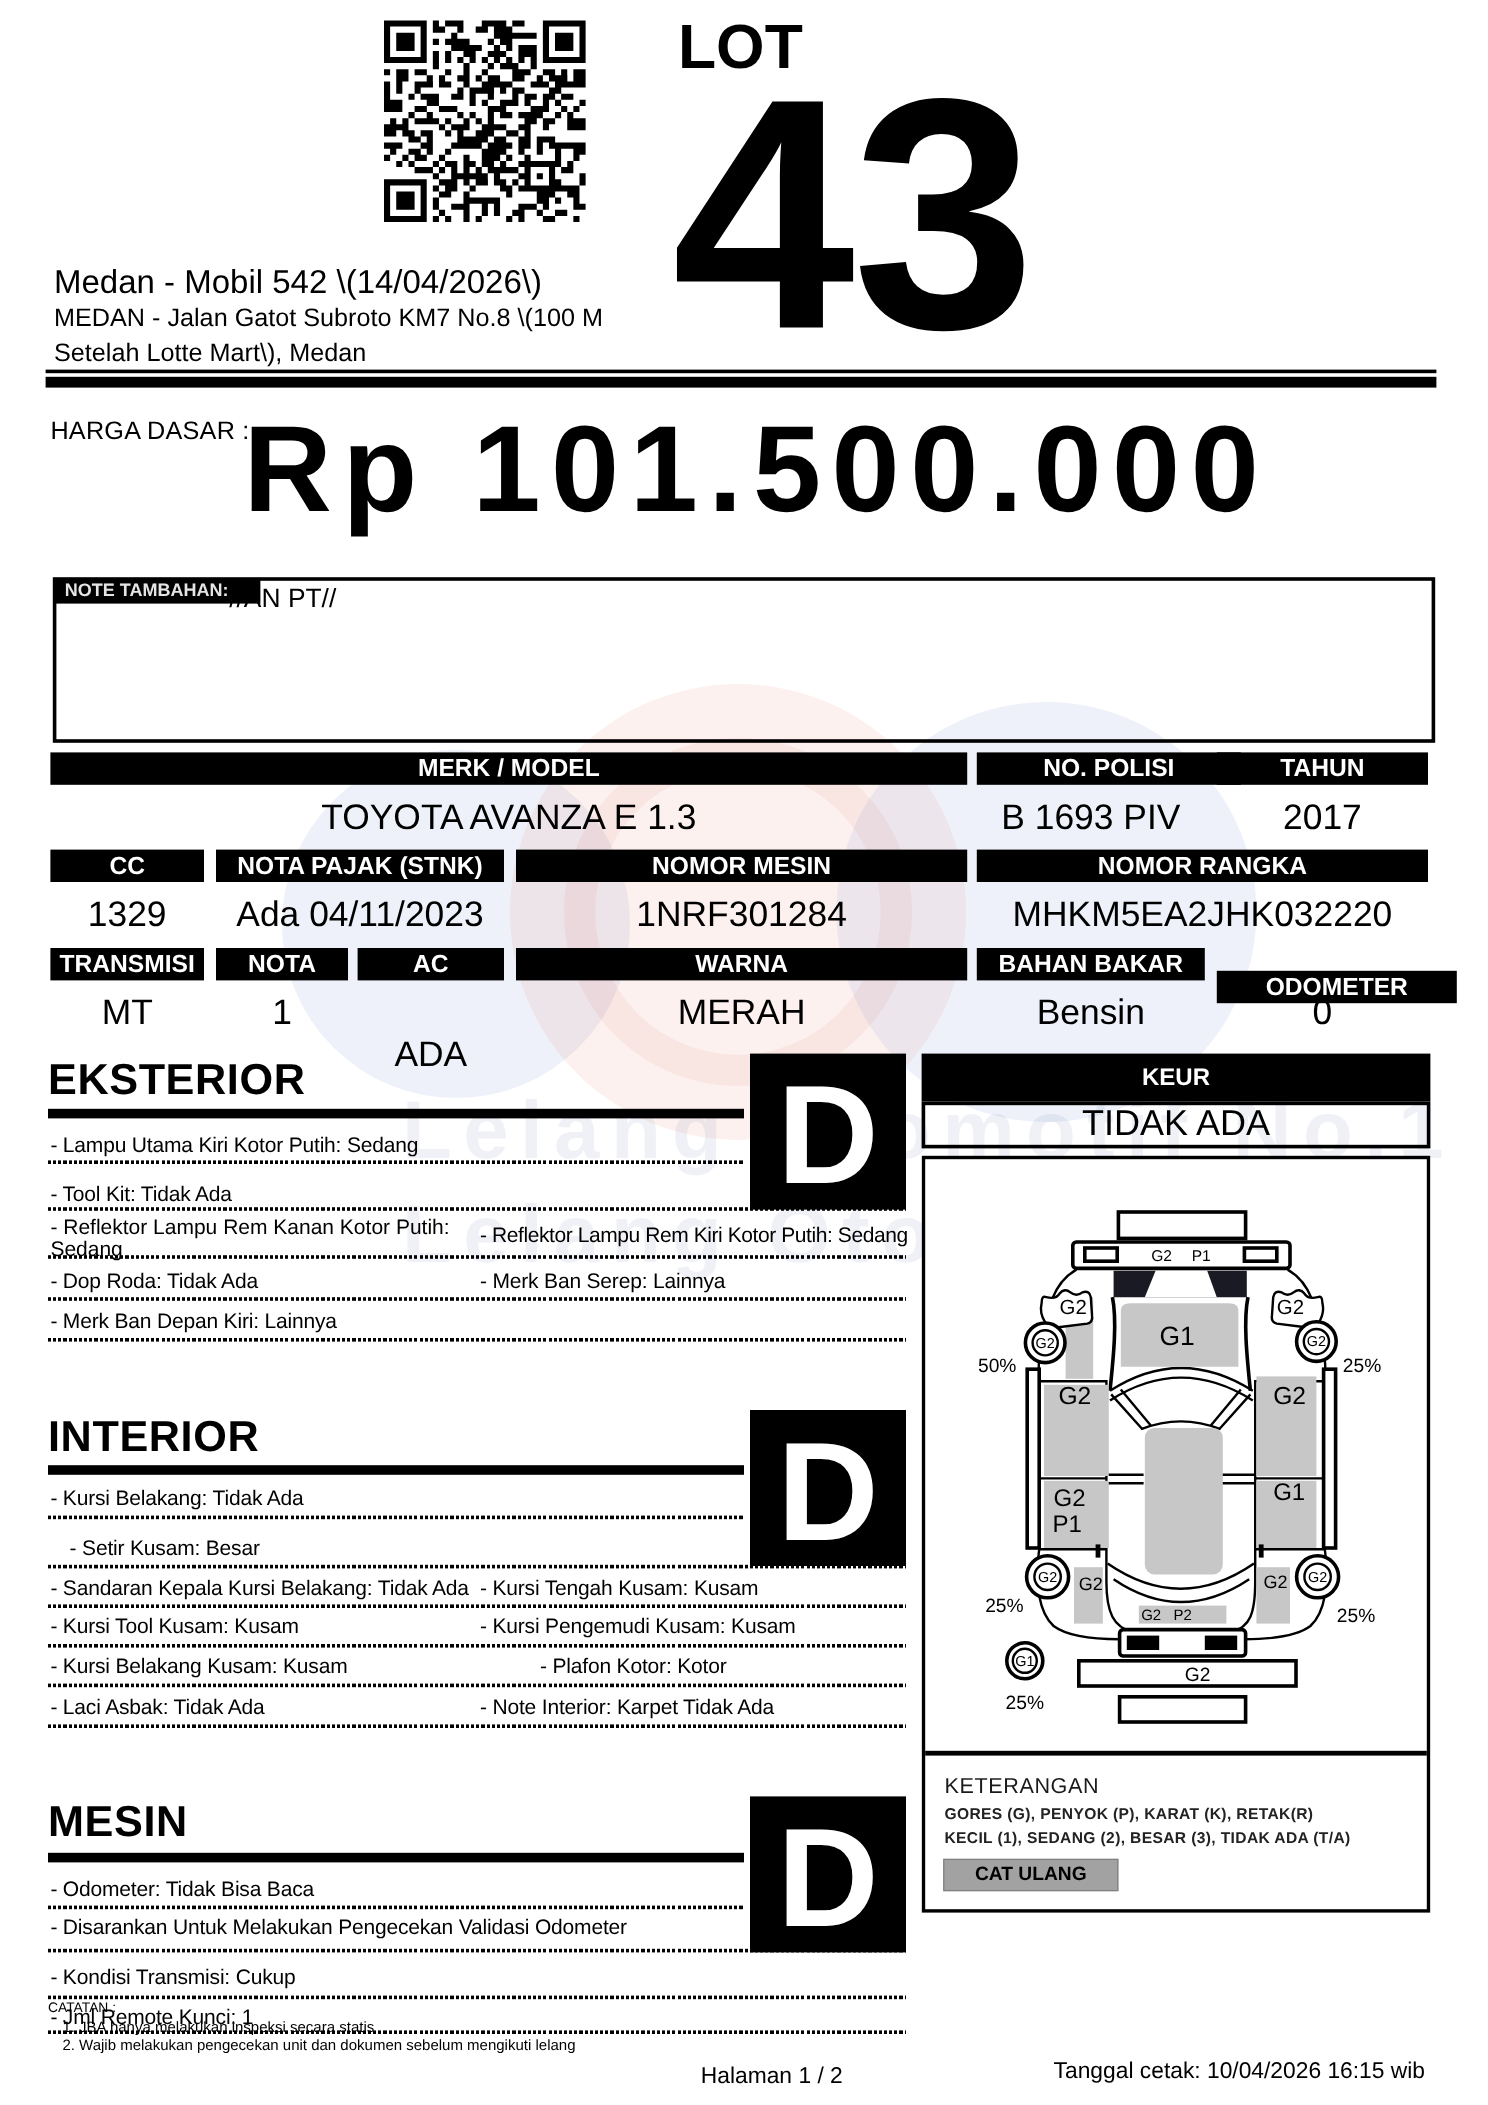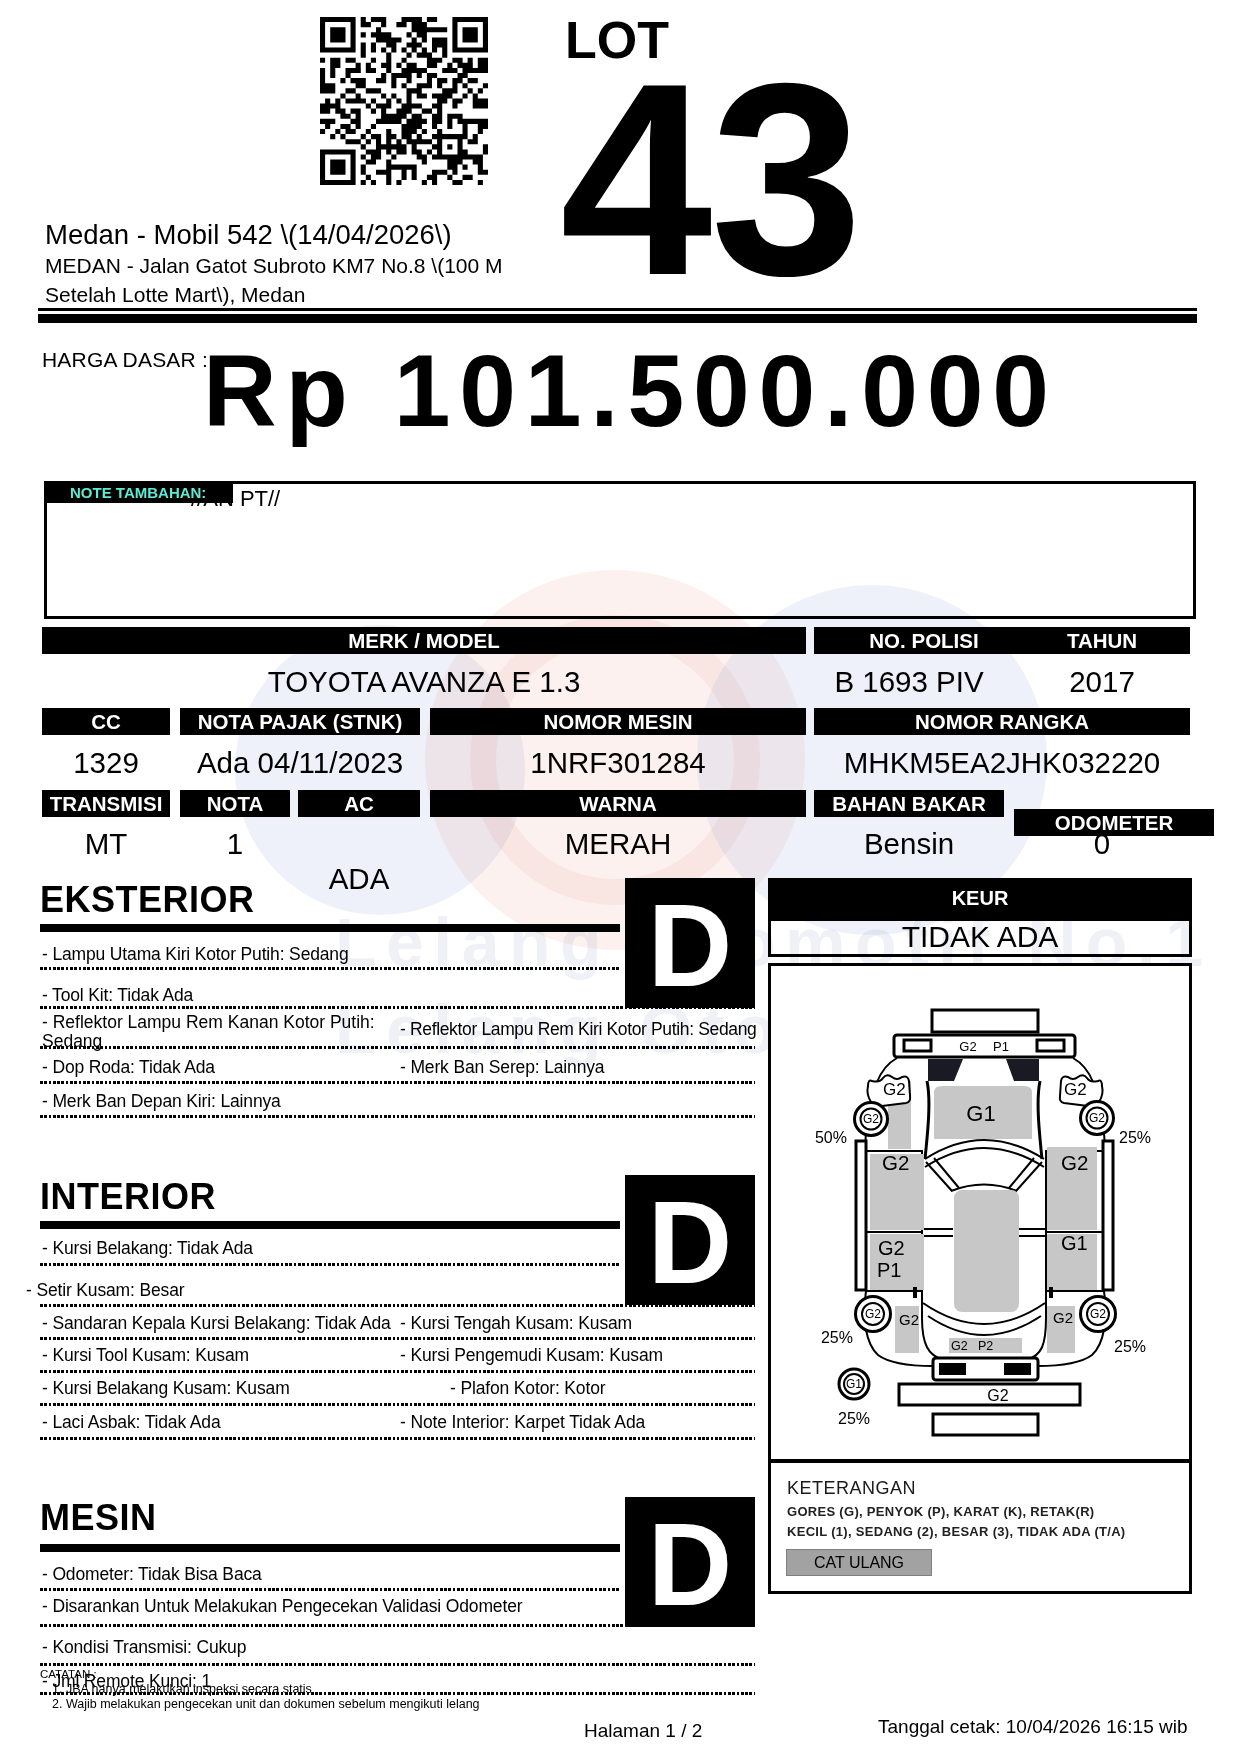--- a/index.html
+++ b/index.html
@@ -46,21 +46,21 @@
 <div class="a" style="left:38px;top:314px;width:1159px;height:9px;background:#000;"></div>
 
 <div class="a" style="left:42px;top:348px;font-size:21px;letter-spacing:0.2px;">HARGA DASAR :</div>
 
 <div class="a" style="left:203px;top:340px;font-size:102px;font-weight:bold;letter-spacing:8.8px;line-height:1;">Rp 101.500.000</div>
 
 <div class="a" style="left:191px;top:486px;font-size:22px;">//AN PT//</div>
 
 <div class="a" style="left:44px;top:481px;width:1146px;height:132px;border:3px solid #000;"></div>
 
-<div class="a" style="left:45px;top:483px;width:172px;height:20px;background:#000;color:#5eead4;font-weight:bold;font-size:15px;line-height:20px;text-indent:9px;padding-left:16px;">NOTE TAMBAHAN:</div>
+<div class="a" style="left:45px;top:483px;width:172px;height:20px;background:#000;color:#e5e5e5;font-weight:bold;font-size:15px;line-height:20px;text-indent:9px;">NOTE TAMBAHAN:</div>
 
 <div class="hdr" style="left:42px;top:627px;width:764px;">MERK / MODEL</div>
 
 <div class="hdr" style="left:814px;top:627px;width:220px;">NO. POLISI</div>
 
 <div class="hdr" style="left:1014px;top:627px;width:176px;">TAHUN</div>
 
 <div class="val" style="left:42px;top:665px;width:764px;">TOYOTA AVANZA E 1.3</div>
 
 <div class="val" style="left:814px;top:665px;width:190px;">B 1693 PIV</div>
@@ -134,21 +134,21 @@
 
 <div class="title" style="top:1176px;">INTERIOR</div>
 
 <div class="a" style="left:40px;top:1221px;width:580px;height:8px;background:#000;"></div>
 
 <div class="dbox" style="top:1175px;">D</div>
 
 <div class="item" style="left:42px;top:1238px;">- Kursi Belakang: Tidak Ada</div>
 <div class="dot" style="left:40px;top:1263px;width:580px;"></div>
 
-<div class="item" style="left:26px;top:1280px;">- Setir Kusam: Besar</div>
+<div class="item" style="left:58px;top:1280px;">- Setir Kusam: Besar</div>
 <div class="dot" style="left:40px;top:1304px;width:715px;"></div>
 
 <div class="item" style="left:42px;top:1313px;">- Sandaran Kepala Kursi Belakang: Tidak Ada</div>
 <div class="item" style="left:400px;top:1313px;">- Kursi Tengah Kusam: Kusam</div>
 <div class="dot" style="left:40px;top:1337px;width:715px;"></div>
 
 <div class="item" style="left:42px;top:1345px;">- Kursi Tool Kusam: Kusam</div>
 <div class="item" style="left:400px;top:1345px;">- Kursi Pengemudi Kusam: Kusam</div>
 <div class="dot" style="left:40px;top:1370px;width:715px;"></div>
 
@@ -332,12 +332,12 @@
 <text x="854" y="1424" font-size="16" text-anchor="middle">25%</text>
 </g>
 </svg>
 
 <div class="a" style="left:787px;top:1478px;font-size:18px;letter-spacing:0.5px;color:#1a1a1a;">KETERANGAN</div>
 
 <div class="a" style="left:787px;top:1504px;font-size:13px;font-weight:bold;letter-spacing:0.3px;color:#222;">GORES (G), PENYOK (P), KARAT (K), RETAK(R)</div>
 
 <div class="a" style="left:787px;top:1524px;font-size:13px;font-weight:bold;letter-spacing:0.3px;color:#222;">KECIL (1), SEDANG (2), BESAR (3), TIDAK ADA (T/A)</div>
 
-<div class="a" style="left:786px;top:1549px;width:144px;height:25px;background:#a2a2a2;border:1px solid #808080;color:#000;font-weight:normal;font-size:16px;text-align:center;line-height:25px;">CAT ULANG</div>
+<div class="a" style="left:786px;top:1549px;width:144px;height:25px;background:#a2a2a2;border:1px solid #808080;color:#000;font-weight:bold;font-size:16px;text-align:center;line-height:25px;">CAT ULANG</div>
 </body></html>

